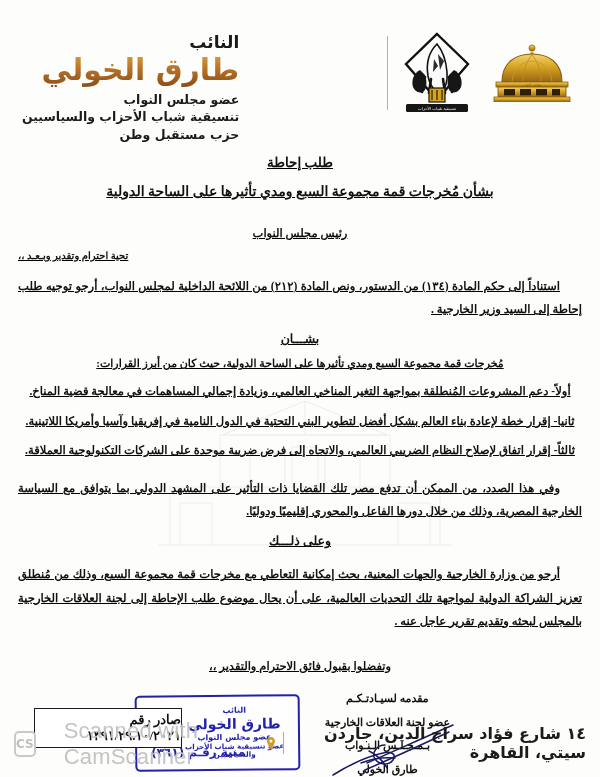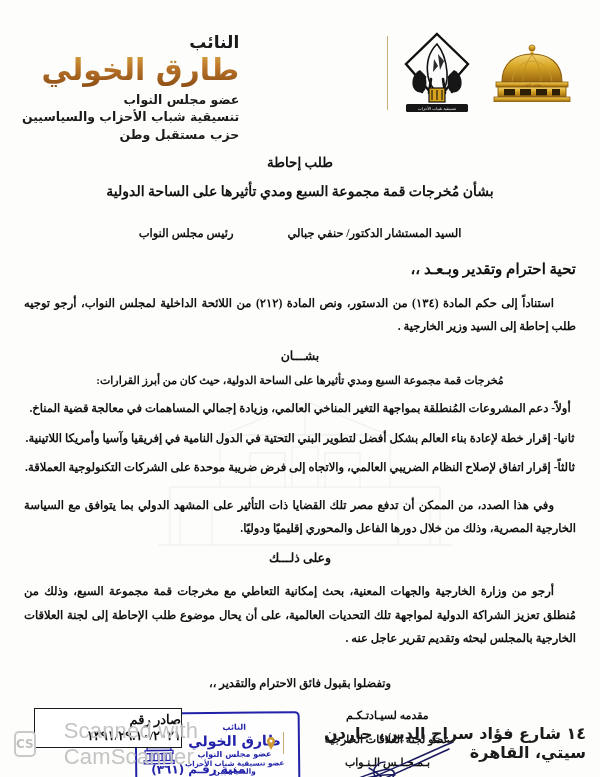--- a/index.html
+++ b/index.html
@@ -94,22 +94,23 @@
     background: #cbb07a;
   }
 
   .logo-box { width: 78px; height: 86px; display: block; }
   .logo-box.dome { width: 92px; height: 62px; }
 
   
   .body-area {
     position: relative;
     z-index: 2;
-    padding: 0 24px;
+    padding: 0 18px;
     direction: rtl;
+    text-decoration: underline;
   }
 
   .doc-title {
     text-align: center;
     font-size: 13.5px;
     font-weight: 700;
     color: #111;
     margin-top: 4px;
   }
 
@@ -127,25 +128,25 @@
     justify-content: center;
     gap: 54px;
     margin-top: 26px;
     font-size: 11.5px;
     font-weight: 700;
     color: #111;
     letter-spacing: 0.4px;
   }
 
   .salutation {
-    text-align: right;
-    font-size: 15px;
-    font-weight: 700;
-    color: #111;
-    margin-top: 20px;
+    text-align: left;
+    font-size: 10px;
+    font-weight: 700;
+    color: #111;
+    margin-top: 10px;
     letter-spacing: 0.3px;
   }
 
   .para {
     font-size: 11.6px;
     font-weight: 700;
     color: #111;
     line-height: 2.0;
     text-align: justify;
     text-justify: inter-word;
@@ -415,21 +416,20 @@
     </div>
   </div>
 
   <div class="body-area">
 
     <div class="doc-title">طلب إحاطة</div>
 
     <div class="doc-subject">بشأن مُخرجات قمة مجموعة السبع ومدي تأثيرها على الساحة الدولية</div>
 
     <div class="addressee-row">
-      <span>السيد المستشار الدكتور/ حنفي جبالي</span>
       <span>رئيس مجلس النواب</span>
     </div>
 
     <div class="salutation">تحية احترام وتقدير وبـعـد ،،</div>
 
     <div class="para indent">استناداً إلى حكم المادة (١٣٤) من الدستور، ونص المادة (٢١٢) من اللائحة الداخلية لمجلس النواب، أرجو توجيه طلب إحاطة إلى السيد وزير الخارجية .</div>
 
     <div class="center-head">بشـــان</div>
 
     <div class="para-center">مُخرجات قمة مجموعة السبع ومدي تأثيرها على الساحة الدولية، حيث كان من أبرز القرارات:</div>

